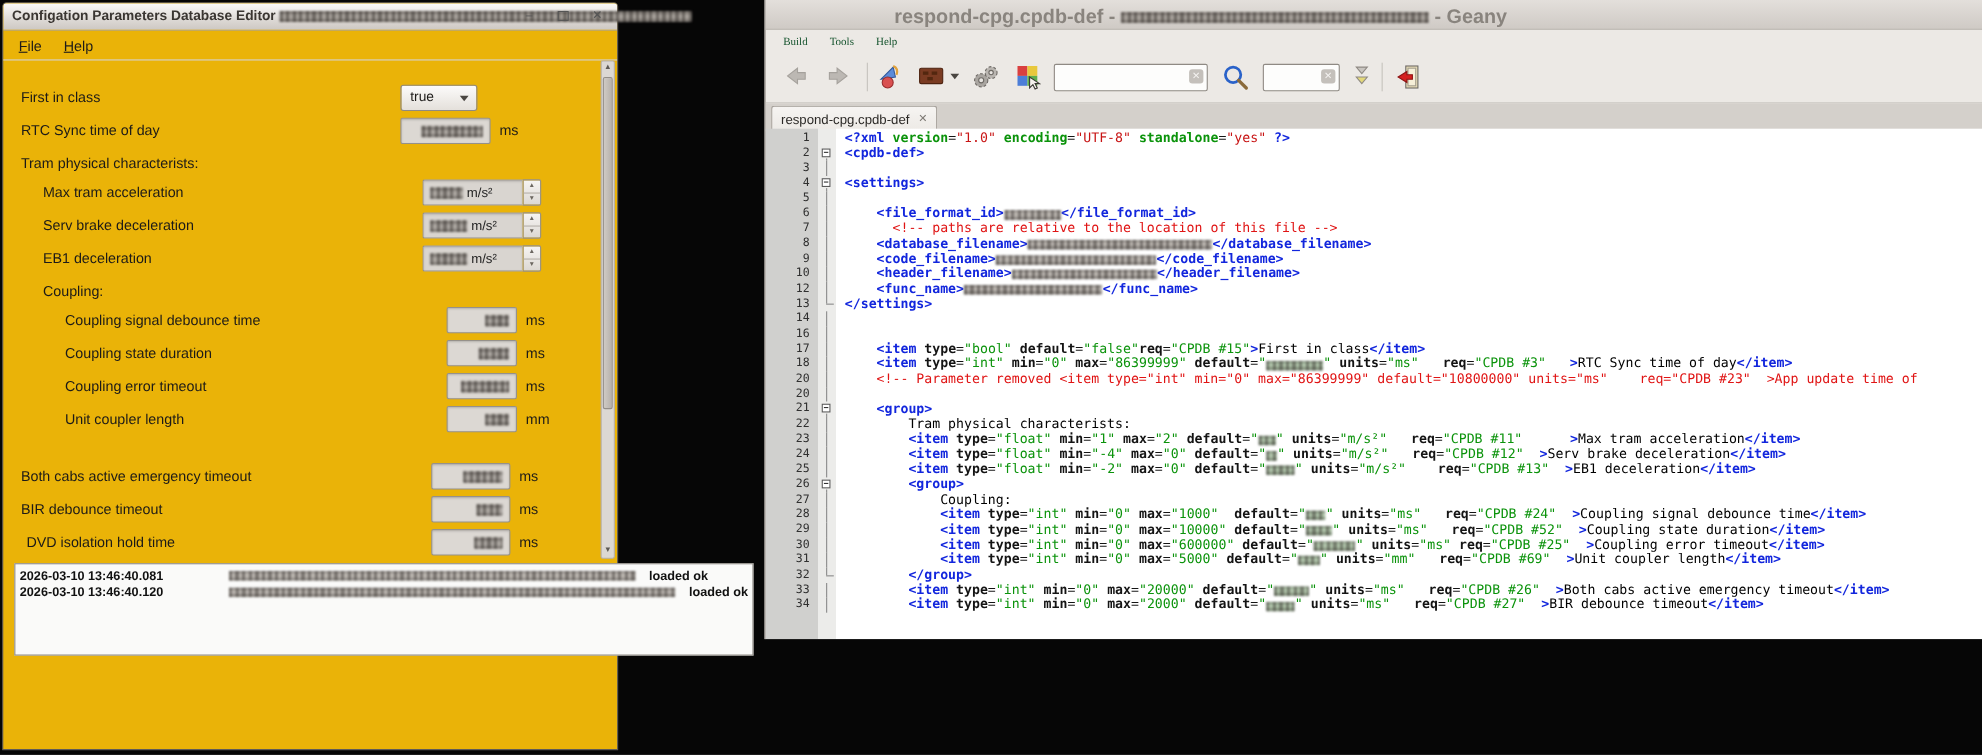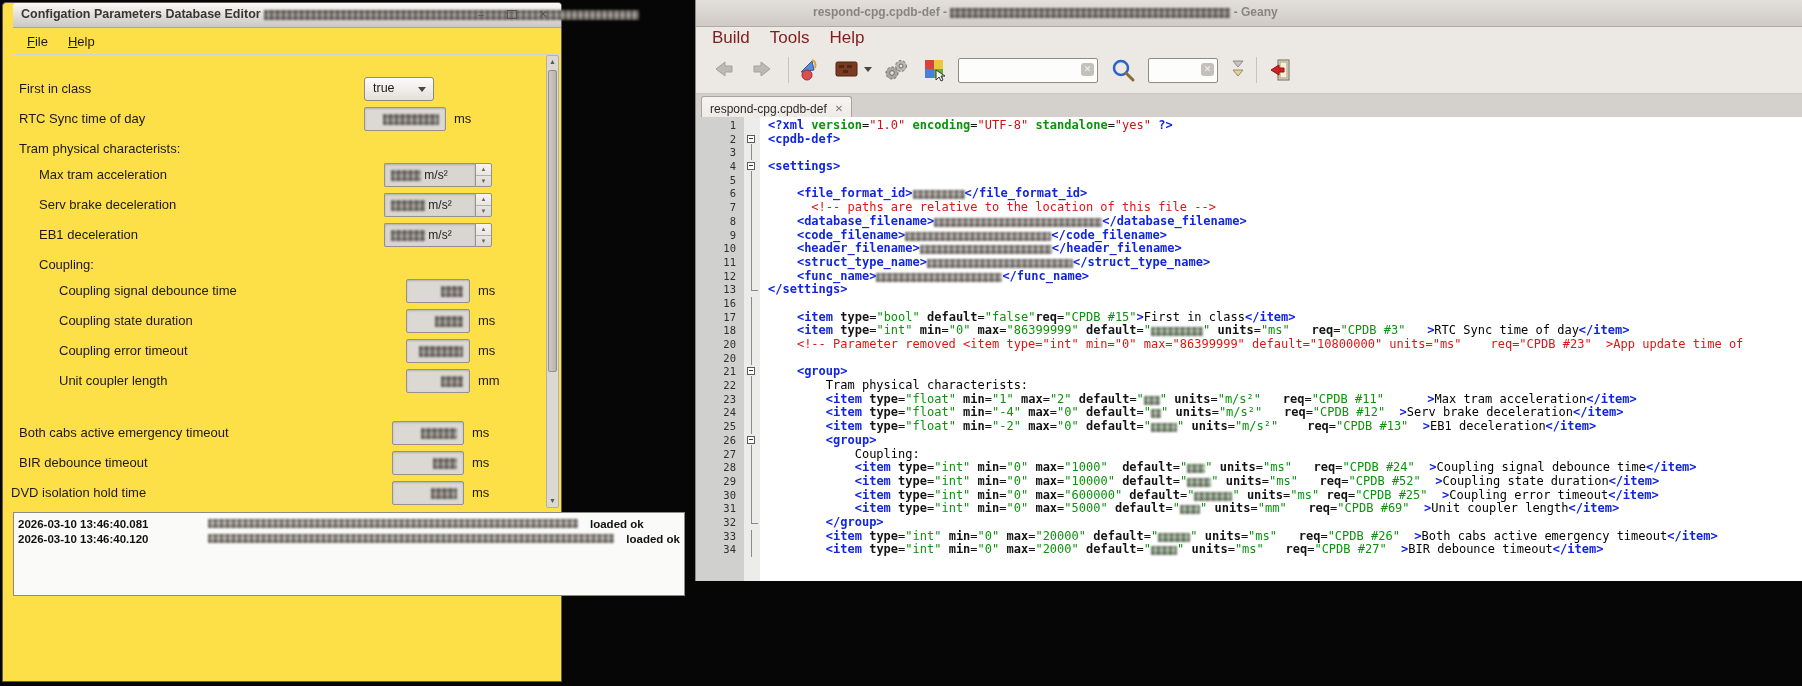--- a/index.html
+++ b/index.html
@@ -8,22 +8,22 @@
   
   .bz{display:inline-block;height:11px;vertical-align:middle;border-radius:1px;background-color:#b3aea9;
       background-image:repeating-linear-gradient(90deg,rgba(55,50,46,.5) 0 3px,rgba(130,124,118,.15) 3px 6px),
                        repeating-linear-gradient(0deg,rgba(55,50,46,.35) 0 3px,rgba(170,165,158,.18) 3px 7px);
       filter:blur(1.1px);}
   .bz.g{background-color:#b9d8b6;height:9px;}
   .bz.l{background-color:#c8c3be;height:9px;}
   .bz.t{background-color:#aaa49e;height:10px;}
 
   
-  #win1{position:absolute;left:2px;top:2px;width:560px;height:680px;background:#fde047;
-        border:1px solid #5f5b57;border-radius:4px 4px 0 0;box-sizing:border-box;padding-left:10px;}
+  #win1{position:absolute;left:2px;top:2px;width:560px;height:680px;background:#eab308;
+        border:1px solid #5f5b57;border-radius:4px 4px 0 0;box-sizing:border-box;}
   #w1-titlebar{position:relative;height:24px;background:linear-gradient(#fbfaf9,#dedad6 60%,#cdc8c3);
         border-bottom:1px solid #a8a39d;border-radius:3px 3px 0 0;}
   #w1-title{position:absolute;left:8px;top:4px;font-size:12.5px;font-weight:bold;color:#3a3632;white-space:nowrap;}
   #w1-btns{position:absolute;right:8px;top:3px;display:flex;gap:11px;}
   .wbtn{width:20px;height:17px;text-align:center;font-size:11px;color:#555;line-height:17px;cursor:default;}
   .wbtn .sq{display:inline-block;width:8px;height:7px;border:1px solid #555;margin-top:4px;}
   #w1-menubar{height:26px;display:flex;align-items:center;padding-left:4px;border-bottom:1px solid #d6d2cd;}
   .menu-item{padding:3px 10px;font-size:13px;color:#1d1b19;}
   
   #w1-form{position:absolute;left:0;top:50px;width:672px;}
@@ -58,23 +58,23 @@
   #w1-log{position:absolute;left:10px;top:509px;width:672px;height:84px;background:#fafaf9;
           border:1px solid #8d8983;box-sizing:border-box;padding:3px 4px;overflow:hidden;font-weight:bold;}
   .logline{display:flex;align-items:center;height:15px;font-size:11.5px;color:#111;white-space:nowrap;}
   .logline .ltime{width:190px;flex:0 0 auto;}
   .logline .lstat{margin-left:12px;}
 
   
   #win2{position:absolute;left:695px;top:0;width:1107px;height:581px;background:#ece9e5;
         border-left:1px solid #8f8a84;box-sizing:border-box;overflow:hidden;}
   #g-titlebar{position:relative;height:26px;background:linear-gradient(#e3dfdb,#cfcac5);border-bottom:1px solid #b1aca6;}
-  #g-title{position:absolute;left:117px;top:5px;font-size:12px;color:#89847e;font-weight:bold;white-space:nowrap;}
+  #g-title{position:absolute;left:117px;top:5px;font-size:18px;color:#89847e;font-weight:bold;white-space:nowrap;}
   #g-menubar{height:22px;display:flex;align-items:center;padding-left:6px;}
-  #g-menubar .menu-item{padding:2px 10px;font-size:17px;color:#7f1d1d;}
+  #g-menubar .menu-item{padding:2px 10px;font-size:10px;color:#14532d;font-family:Liberation Serif, serif;}
   #g-toolbar{position:relative;height:44px;border-bottom:1px solid #c9c5c0;}
   .tbi{position:absolute;top:8px;}
   .tsep{position:absolute;top:8px;width:1px;height:26px;background:#c6c2bd;}
   .tentry{position:absolute;top:9px;height:25px;background:#fdfdfc;border:1px solid #8f8a84;border-radius:2px;
           box-sizing:border-box;}
   .tentry .clr{position:absolute;right:3px;top:4px;width:13px;height:13px;border-radius:3px;background:#c4c0bb;
           color:#f4f2f0;font-size:9px;line-height:13px;text-align:center;}
   
   #g-tabbar{position:relative;height:25px;background:#d4d0cb;border-bottom:1px solid #a9a49e;}
   #g-tab{position:absolute;left:5px;top:2px;height:23px;background:linear-gradient(#f6f4f2,#ece9e5);
@@ -210,21 +210,21 @@
           <span class="unit" style="left: 469px;">ms</span>
         </div>
         <div class="frow">
           <span class="flabel" style="left: 16px;">BIR debounce timeout</span>
           <div class="ctrl entry" style="left: 389px; width: 72px;">
             <span class="bz" style="width: 24px;"></span>
           </div>
           <span class="unit" style="left: 469px;">ms</span>
         </div>
         <div class="frow">
-          <span class="flabel" style="left: 8px;">DVD isolation hold time</span>
+          <span class="flabel" style="left: 21px;">DVD isolation hold time</span>
           <div class="ctrl entry" style="left: 389px; width: 72px;">
             <span class="bz" style="width: 26px;"></span>
           </div>
           <span class="unit" style="left: 469px;">ms</span>
         </div>
       </div>
     <div id="w1-scroll">
       <span class="sarr" style="top:0">▲</span>
       <span class="thumb"></span>
       <span class="sarr" style="bottom:0">▼</span>
@@ -341,23 +341,23 @@
           <div class="cl"><span class="ln">1</span><span class="fold"></span><span class="codetxt"><span class="k-t">&lt;?xml </span><span class="k-xa">version</span><span class="k-d">=</span><span class="k-xs">"1.0"</span><span class="k-x"> </span><span class="k-xa">encoding</span><span class="k-d">=</span><span class="k-xs">"UTF-8"</span><span class="k-x"> </span><span class="k-xa">standalone</span><span class="k-d">=</span><span class="k-xs">"yes"</span><span class="k-t"> ?&gt;</span></span></div>
           <div class="cl"><span class="ln">2</span><span class="fold"><span class="fb"></span><span class="fv" style="top:11px"></span></span><span class="codetxt"><span class="k-t">&lt;cpdb-def&gt;</span></span></div>
           <div class="cl"><span class="ln">3</span><span class="fold"><span class="fv"></span></span><span class="codetxt"></span></div>
           <div class="cl"><span class="ln">4</span><span class="fold"><span class="fb"></span><span class="fv" style="top:11px"></span></span><span class="codetxt"><span class="k-t">&lt;settings&gt;</span></span></div>
           <div class="cl"><span class="ln">5</span><span class="fold"><span class="fv"></span></span></div>
           <div class="cl"><span class="ln">6</span><span class="fold"><span class="fv"></span></span><span class="codetxt"><span class="k-x">    </span><span class="k-t">&lt;file_format_id&gt;</span><span class="bz l" style="width: 52px;"></span><span class="k-t">&lt;/file_format_id&gt;</span></span></div>
           <div class="cl"><span class="ln">7</span><span class="fold"><span class="fv"></span></span><span class="codetxt"><span class="k-x">      </span><span class="k-c">&lt;!-- paths are relative to the location of this file --&gt;</span></span></div>
           <div class="cl"><span class="ln">8</span><span class="fold"><span class="fv"></span></span><span class="codetxt"><span class="k-x">    </span><span class="k-t">&lt;database_filename&gt;</span><span class="bz l" style="width: 168px;"></span><span class="k-t">&lt;/database_filename&gt;</span></span></div>
           <div class="cl"><span class="ln">9</span><span class="fold"><span class="fv"></span></span><span class="codetxt"><span class="k-x">    </span><span class="k-t">&lt;code_filename&gt;</span><span class="bz l" style="width: 146px;"></span><span class="k-t">&lt;/code_filename&gt;</span></span></div>
           <div class="cl"><span class="ln">10</span><span class="fold"><span class="fv"></span></span><span class="codetxt"><span class="k-x">    </span><span class="k-t">&lt;header_filename&gt;</span><span class="bz l" style="width: 132px;"></span><span class="k-t">&lt;/header_filename&gt;</span></span></div>
-          <div class="cl"><span class="ln">11</span><span class="fold"><span class="fv"></span></span><span class="codetxt"><span class="k-x">    </span><span class="k-t">&lt;struct_type_name&gt;</span><span class="bz l" style="width: 146px;"></span><span class="k-t">&lt;/struct_type_name&gt;</span></span></div>
           <div class="cl"><span class="ln">12</span><span class="fold"><span class="fv"></span></span><span class="codetxt"><span class="k-x">    </span><span class="k-t">&lt;func_name&gt;</span><span class="bz l" style="width: 126px;"></span><span class="k-t">&lt;/func_name&gt;</span></span></div>
           <div class="cl"><span class="ln">13</span><span class="fold"><span class="fv" style="bottom:50%"></span><span class="fh"></span></span><span class="codetxt"><span class="k-t">&lt;/settings&gt;</span></span></div>
+          <div class="cl"><span class="ln">14</span><span class="fold"><span class="fv"></span></span><span class="codetxt"></span></div>
           <div class="cl"><span class="ln">16</span><span class="fold"><span class="fv"></span></span><span class="codetxt"></span></div>
           <div class="cl"><span class="ln">17</span><span class="fold"><span class="fv"></span></span><span class="codetxt"><span class="k-x">    </span><span class="k-t">&lt;item </span><span class="k-a">type</span><span class="k-d">=</span><span class="k-s">"bool"</span><span class="k-x"> </span><span class="k-a">default</span><span class="k-d">=</span><span class="k-s">"false"</span><span class="k-a">req</span><span class="k-d">=</span><span class="k-s">"CPDB #15"</span><span class="k-t">&gt;</span><span class="k-x">First in class</span><span class="k-t">&lt;/item&gt;</span></span></div>
           <div class="cl"><span class="ln">18</span><span class="fold"><span class="fv"></span></span><span class="codetxt"><span class="k-x">    </span><span class="k-t">&lt;item </span><span class="k-a">type</span><span class="k-d">=</span><span class="k-s">"int"</span><span class="k-x"> </span><span class="k-a">min</span><span class="k-d">=</span><span class="k-s">"0"</span><span class="k-x"> </span><span class="k-a">max</span><span class="k-d">=</span><span class="k-s">"86399999"</span><span class="k-x"> </span><span class="k-a">default</span><span class="k-d">=</span><span class="k-s">"</span><span class="bz g" style="width: 52px;"></span><span class="k-s">"</span><span class="k-x"> </span><span class="k-a">units</span><span class="k-d">=</span><span class="k-s">"ms"</span><span class="k-x">   </span><span class="k-a">req</span><span class="k-d">=</span><span class="k-s">"CPDB #3"</span><span class="k-x">   </span><span class="k-t">&gt;</span><span class="k-x">RTC Sync time of day</span><span class="k-t">&lt;/item&gt;</span></span></div>
           <div class="cl"><span class="ln">20</span><span class="fold"><span class="fv"></span></span><span class="codetxt"><span class="k-x">    </span><span class="k-c">&lt;!-- Parameter removed &lt;item type="int" min="0" max="86399999" default="10800000" units="ms"    req="CPDB #23"  &gt;App update time of</span></span></div>
           <div class="cl"><span class="ln">20</span><span class="fold"><span class="fv"></span></span><span class="codetxt"></span></div>
           <div class="cl"><span class="ln">21</span><span class="fold"><span class="fb"></span><span class="fv" style="top:11px"></span></span><span class="codetxt"><span class="k-x">    </span><span class="k-t">&lt;group&gt;</span></span></div>
           <div class="cl"><span class="ln">22</span><span class="fold"><span class="fv"></span></span><span class="codetxt"><span class="k-x">        Tram physical characterists:</span></span></div>
           <div class="cl"><span class="ln">23</span><span class="fold"><span class="fv"></span></span><span class="codetxt"><span class="k-x">        </span><span class="k-t">&lt;item </span><span class="k-a">type</span><span class="k-d">=</span><span class="k-s">"float"</span><span class="k-x"> </span><span class="k-a">min</span><span class="k-d">=</span><span class="k-s">"1"</span><span class="k-x"> </span><span class="k-a">max</span><span class="k-d">=</span><span class="k-s">"2"</span><span class="k-x"> </span><span class="k-a">default</span><span class="k-d">=</span><span class="k-s">"</span><span class="bz g" style="width: 16px;"></span><span class="k-s">"</span><span class="k-x"> </span><span class="k-a">units</span><span class="k-d">=</span><span class="k-s">"m/s²"</span><span class="k-x">   </span><span class="k-a">req</span><span class="k-d">=</span><span class="k-s">"CPDB #11"</span><span class="k-x">      </span><span class="k-t">&gt;</span><span class="k-x">Max tram acceleration</span><span class="k-t">&lt;/item&gt;</span></span></div>
           <div class="cl"><span class="ln">24</span><span class="fold"><span class="fv"></span></span><span class="codetxt"><span class="k-x">        </span><span class="k-t">&lt;item </span><span class="k-a">type</span><span class="k-d">=</span><span class="k-s">"float"</span><span class="k-x"> </span><span class="k-a">min</span><span class="k-d">=</span><span class="k-s">"-4"</span><span class="k-x"> </span><span class="k-a">max</span><span class="k-d">=</span><span class="k-s">"0"</span><span class="k-x"> </span><span class="k-a">default</span><span class="k-d">=</span><span class="k-s">"</span><span class="bz g" style="width: 10px;"></span><span class="k-s">"</span><span class="k-x"> </span><span class="k-a">units</span><span class="k-d">=</span><span class="k-s">"m/s²"</span><span class="k-x">   </span><span class="k-a">req</span><span class="k-d">=</span><span class="k-s">"CPDB #12"</span><span class="k-x">  </span><span class="k-t">&gt;</span><span class="k-x">Serv brake deceleration</span><span class="k-t">&lt;/item&gt;</span></span></div>
           <div class="cl"><span class="ln">25</span><span class="fold"><span class="fv"></span></span><span class="codetxt"><span class="k-x">        </span><span class="k-t">&lt;item </span><span class="k-a">type</span><span class="k-d">=</span><span class="k-s">"float"</span><span class="k-x"> </span><span class="k-a">min</span><span class="k-d">=</span><span class="k-s">"-2"</span><span class="k-x"> </span><span class="k-a">max</span><span class="k-d">=</span><span class="k-s">"0"</span><span class="k-x"> </span><span class="k-a">default</span><span class="k-d">=</span><span class="k-s">"</span><span class="bz g" style="width: 26px;"></span><span class="k-s">"</span><span class="k-x"> </span><span class="k-a">units</span><span class="k-d">=</span><span class="k-s">"m/s²"</span><span class="k-x">    </span><span class="k-a">req</span><span class="k-d">=</span><span class="k-s">"CPDB #13"</span><span class="k-x">  </span><span class="k-t">&gt;</span><span class="k-x">EB1 deceleration</span><span class="k-t">&lt;/item&gt;</span></span></div>

